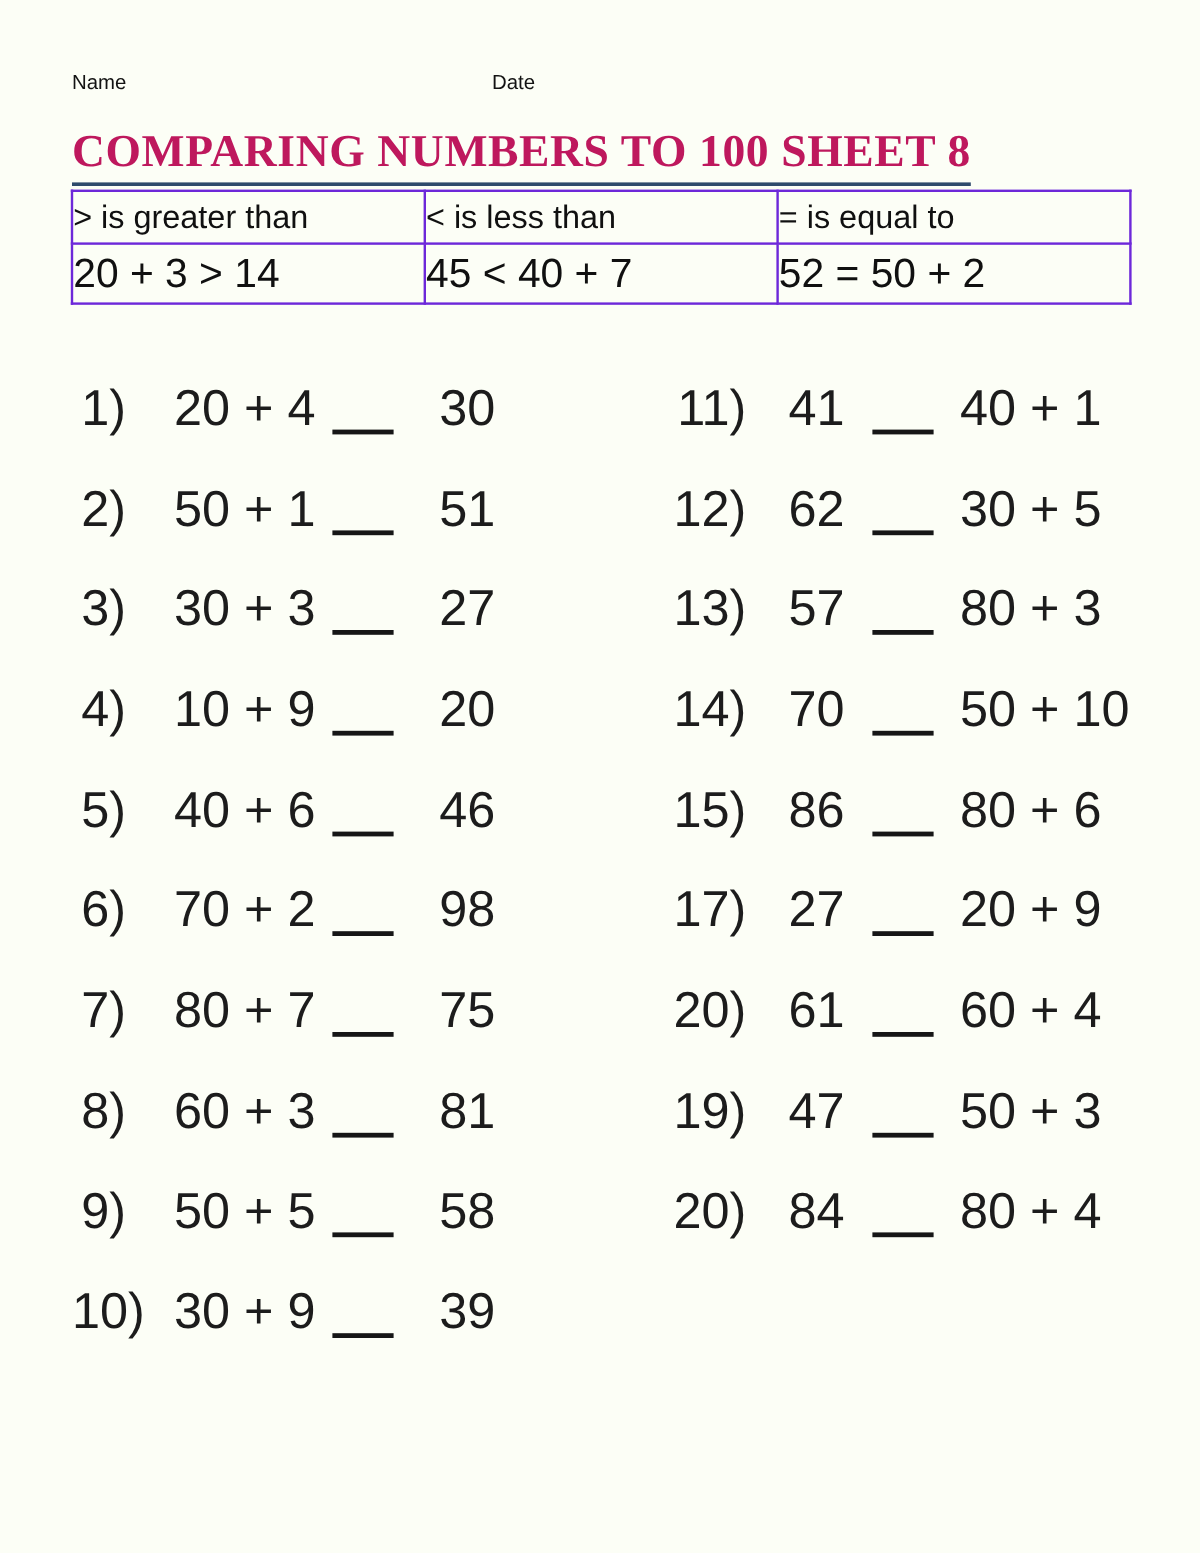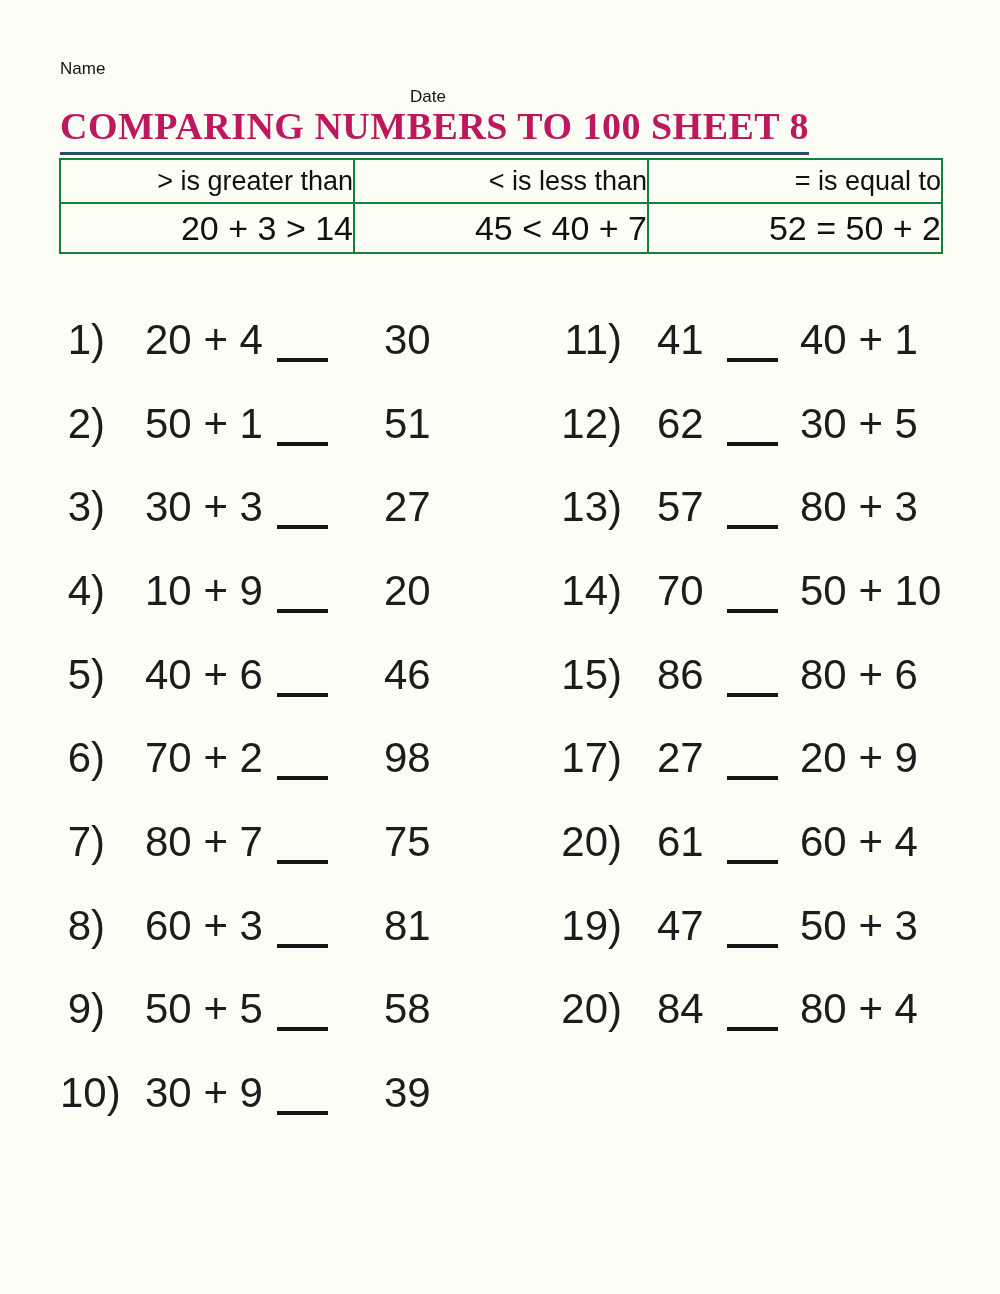--- a/index.html
+++ b/index.html
@@ -8,21 +8,21 @@
     background: #fcfef6;
     font-family: "Liberation Sans", sans-serif;
     color: #1c1c1c;
     position: relative;
     overflow: hidden;
   }
   .page { position: absolute; inset: 0; }
 
   
   .meta-name { position: absolute; top: 59px; left: 60px; font-size: 17px; color: #131313; }
-  .meta-date { position: absolute; top: 59px; left: 410px; font-size: 17px; color: #131313; margin-top: 28px; }
+  .meta-date { position: absolute; top: 59px; left: 410px; font-size: 17px; color: #131313; }
 
   
   .title {
     position: absolute; top: 104px; left: 60px;
     margin: 0;
     font-family: "Liberation Serif", serif;
     font-weight: bold;
     font-size: 38px;
     letter-spacing: 0.5px;
     color: #be185d;
@@ -32,22 +32,22 @@
   }
 
   
   .legend {
     position: absolute; top: 158px; left: 59px;
     width: 884px;
     border-collapse: collapse;
     table-layout: fixed;
   }
   .legend td {
-    border: 2px solid #15803d;
-    text-align: right;
+    border: 2px solid #6d28d9;
+    text-align: left;
     vertical-align: middle;
     color: #101010;
     padding: 0;
   }
   .legend .legend-head td { height: 42px; font-size: 27px; }
   .legend .legend-ex td   { height: 48px; font-size: 34px; }
 
   
   .problems { position: absolute; top: 298px; left: 0; width: 1000px; height: 840px; }
   .col { position: absolute; top: 0; }
@@ -57,21 +57,21 @@
     display: flex;
     align-items: center;
     height: 83.7px;
     font-size: 42px;
     color: #1c1c1c;
     white-space: nowrap;
   }
   .num { text-align: right; }
   .col-left  .num { width: 45px; }
   .col-left  .lhs { margin-left: 40px; width: 132px; }
-  .col-left  .rhs { margin-left: 56px; }
+  .col-left  .rhs { margin-left: 38px; }
   .col-right .num { width: 61px; }
   .col-right .lhs { margin-left: 35px; width: 70px; }
   .col-right .rhs { margin-left: 22px; }
   .blank {
     width: 51px;
     height: 0;
     border-bottom: 4px solid #161616;
     align-self: center;
     transform: translateY(20px);
   }

